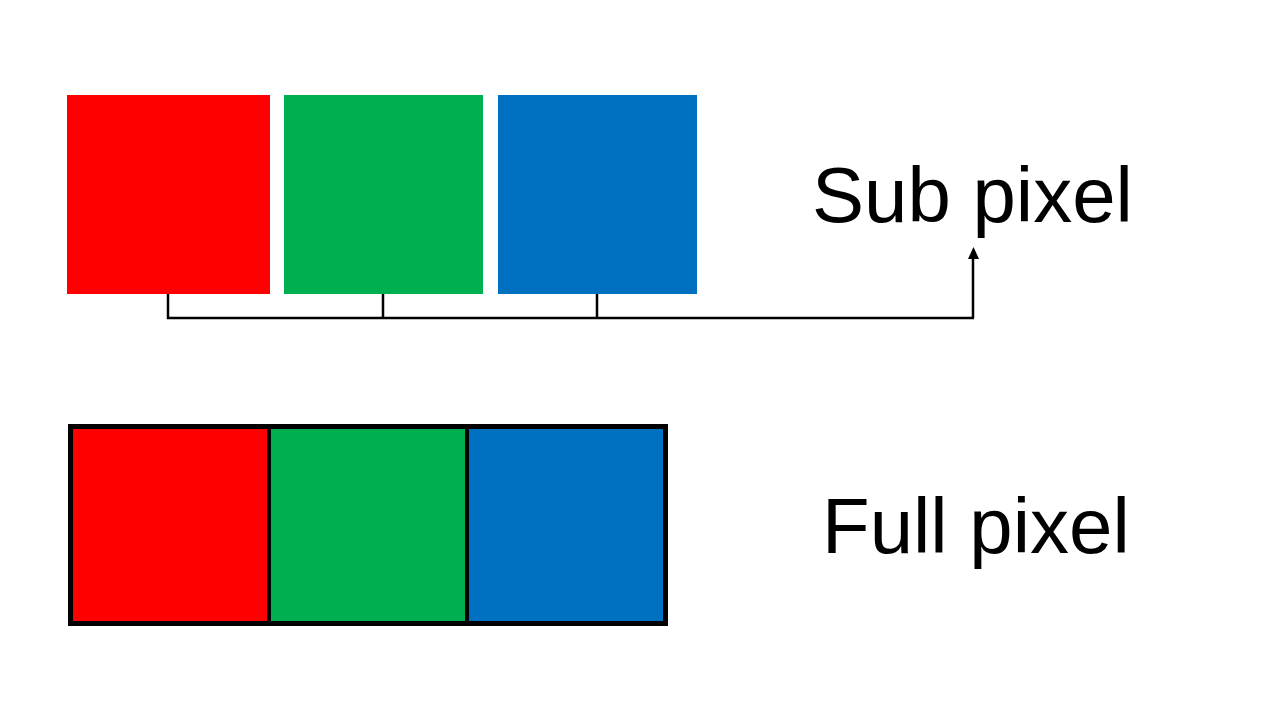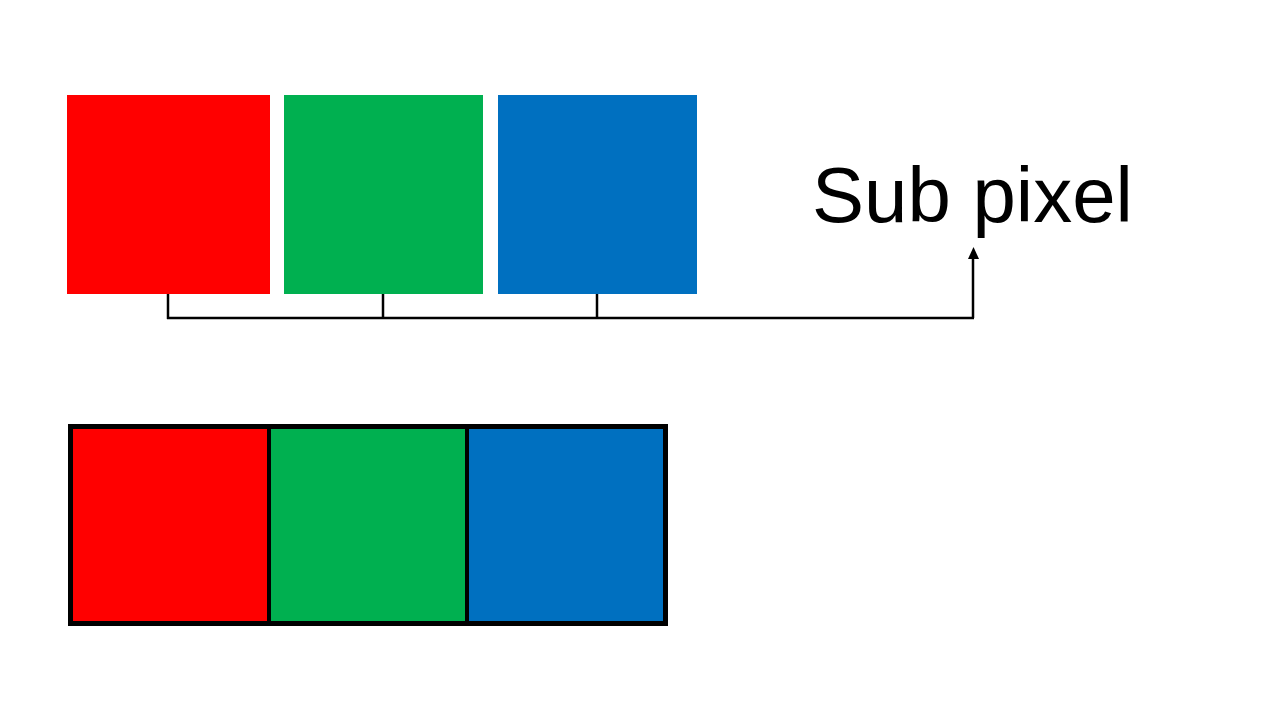--- a/index.html
+++ b/index.html
@@ -73,20 +73,21 @@
       <line x1="168" y1="294" x2="168" y2="319"></line>
       <line x1="383" y1="294" x2="383" y2="319"></line>
       <line x1="597" y1="294" x2="597" y2="319"></line>
       <line x1="167" y1="318" x2="974" y2="318"></line>
       <line x1="973" y1="318" x2="973" y2="257"></line>
     </g>
     <polygon points="973.5,247 968,259 979,259" fill="#000000"></polygon>
   </svg>
 
   <div class="label sub">Sub pixel</div>
+  <div class="label full">Full pixel</div>
 
   <div class="fullrow">
     <div class="cell" style="background: rgb(255, 0, 0);"></div>
     <div class="cell" style="background: rgb(0, 176, 80);"></div>
     <div class="cell" style="background: rgb(0, 112, 192);"></div>
   </div>
 
 </div>
 
 </body></html>

